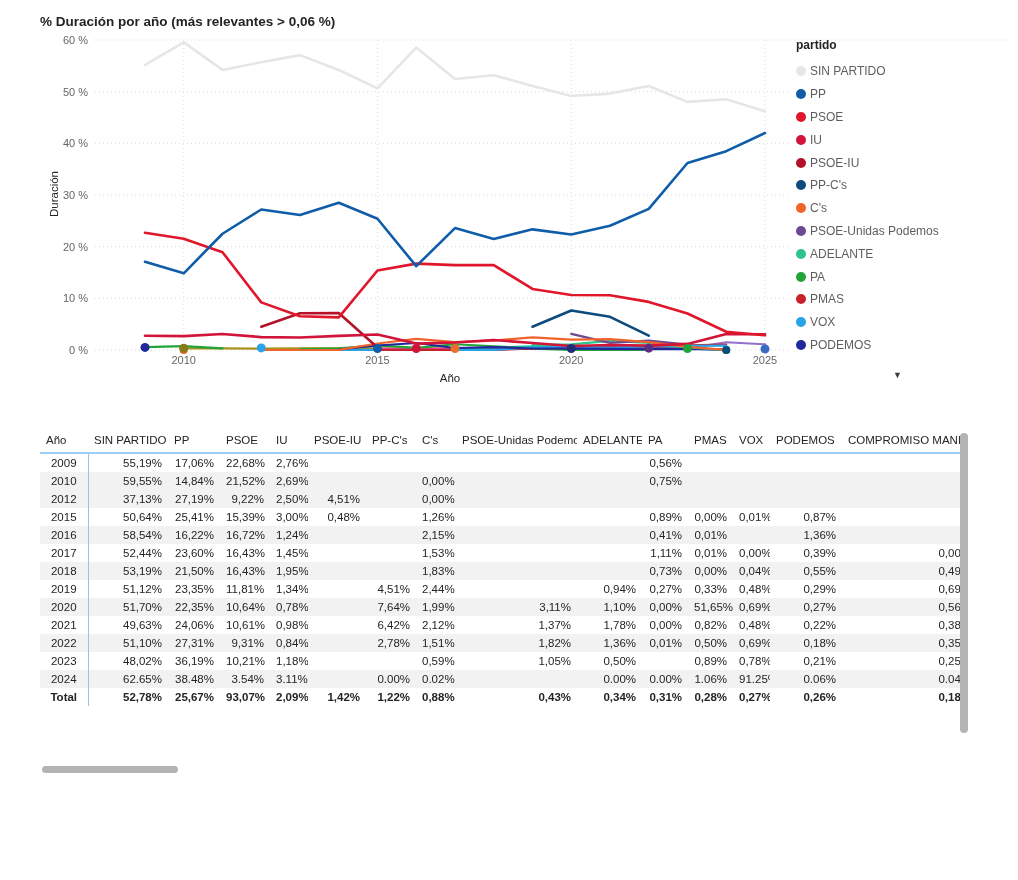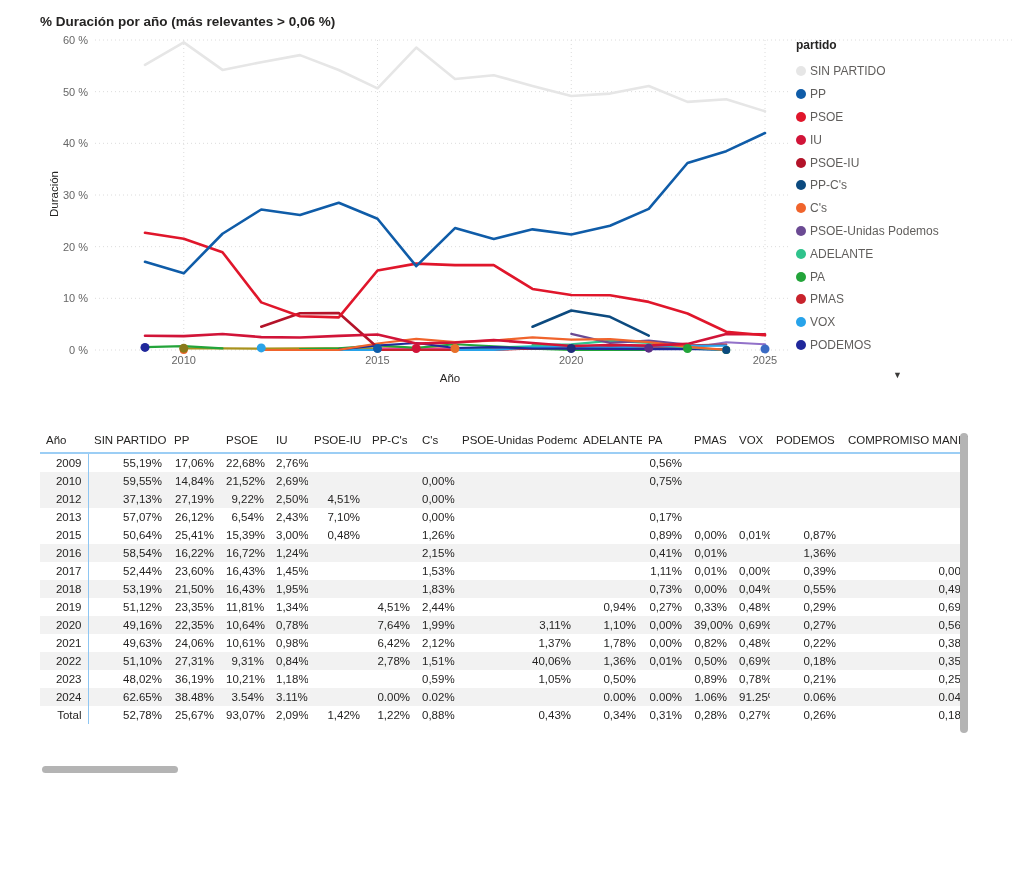--- a/index.html
+++ b/index.html
@@ -16,23 +16,23 @@
   .legend-item{display:flex;align-items:center;height:22.8px;cursor:pointer;}
   .legend-dot{width:10px;height:10px;border-radius:50%;margin-right:4px;flex:0 0 auto;}
   .legend-label{font-size:12px;color:#605e5c;white-space:nowrap;}
   .dropdown-arrow{position:absolute;left:893px;top:370px;font-size:9px;color:#3b3a39;cursor:pointer;}
   .table-wrap{position:absolute;left:40px;top:428px;width:928px;height:345px;overflow:hidden;}
   table{border-collapse:collapse;table-layout:fixed;width:937px;}
   th{font-weight:400;text-align:left;font-size:11.5px;color:#252423;padding:6px 6px 6px 6px;
      white-space:nowrap;overflow:hidden;border-bottom:2px solid #9ccef5;cursor:pointer;}
   td{font-size:11.5px;color:#252423;text-align:right;padding:2.5px 6px;line-height:13px;
      white-space:nowrap;overflow:hidden;}
-  td:first-child{text-align:right;border-right:1px solid #8ec6f2;margin-left:16px;}
+  td:first-child{text-align:center;border-right:1px solid #8ec6f2;margin-left:16px;}
   tr.stripe td{background:#f2f2f2;}
-  tr.total td{font-weight:400;}
+  tr.total td{font-weight:700;}
   .hscroll{position:absolute;left:42px;top:766px;width:136px;height:7px;border-radius:4px;
            background:#b4b4b4;cursor:pointer;}
   .vscroll{position:absolute;left:960px;top:433px;width:8px;height:300px;border-radius:4px;
            background:#b4b4b4;cursor:pointer;}
 </style>
 </head>
 <body>
 
 <div id="canvas">
   <div class="chart-title">% Duración por año (más relevantes &gt; 0,06 %)</div>
@@ -241,37 +241,20 @@
             <td>0,00%</td>
             <td></td>
             <td></td>
             <td></td>
             <td></td>
             <td></td>
             <td></td>
             <td></td>
           </tr>
           <tr>
-            <td>2013</td>
-            <td>57,07%</td>
-            <td>26,12%</td>
-            <td>6,54%</td>
-            <td>2,43%</td>
-            <td>7,10%</td>
-            <td></td>
-            <td>0,00%</td>
-            <td></td>
-            <td></td>
-            <td>0,17%</td>
-            <td></td>
-            <td></td>
-            <td></td>
-            <td></td>
-          </tr>
-          <tr>
             <td>2015</td>
             <td>50,64%</td>
             <td>25,41%</td>
             <td>15,39%</td>
             <td>3,00%</td>
             <td>0,48%</td>
             <td></td>
             <td>1,26%</td>
             <td></td>
             <td></td>
@@ -344,31 +327,31 @@
             <td></td>
             <td>0,94%</td>
             <td>0,27%</td>
             <td>0,33%</td>
             <td>0,48%</td>
             <td>0,29%</td>
             <td>0,69%</td>
           </tr>
           <tr class="stripe">
             <td>2020</td>
-            <td>49,16%</td>
+            <td>51,70%</td>
             <td>22,35%</td>
             <td>10,64%</td>
             <td>0,78%</td>
             <td></td>
             <td>7,64%</td>
             <td>1,99%</td>
             <td>3,11%</td>
             <td>1,10%</td>
             <td>0,00%</td>
-            <td>39,00%</td>
+            <td>51,65%</td>
             <td>0,69%</td>
             <td>0,27%</td>
             <td>0,56%</td>
           </tr>
           <tr>
             <td>2021</td>
             <td>49,63%</td>
             <td>24,06%</td>
             <td>10,61%</td>
             <td>0,98%</td>
@@ -385,21 +368,21 @@
           </tr>
           <tr class="stripe">
             <td>2022</td>
             <td>51,10%</td>
             <td>27,31%</td>
             <td>9,31%</td>
             <td>0,84%</td>
             <td></td>
             <td>2,78%</td>
             <td>1,51%</td>
-            <td>40,06%</td>
+            <td>1,82%</td>
             <td>1,36%</td>
             <td>0,01%</td>
             <td>0,50%</td>
             <td>0,69%</td>
             <td>0,18%</td>
             <td>0,35%</td>
           </tr>
           <tr>
             <td>2023</td>
             <td>48,02%</td>

